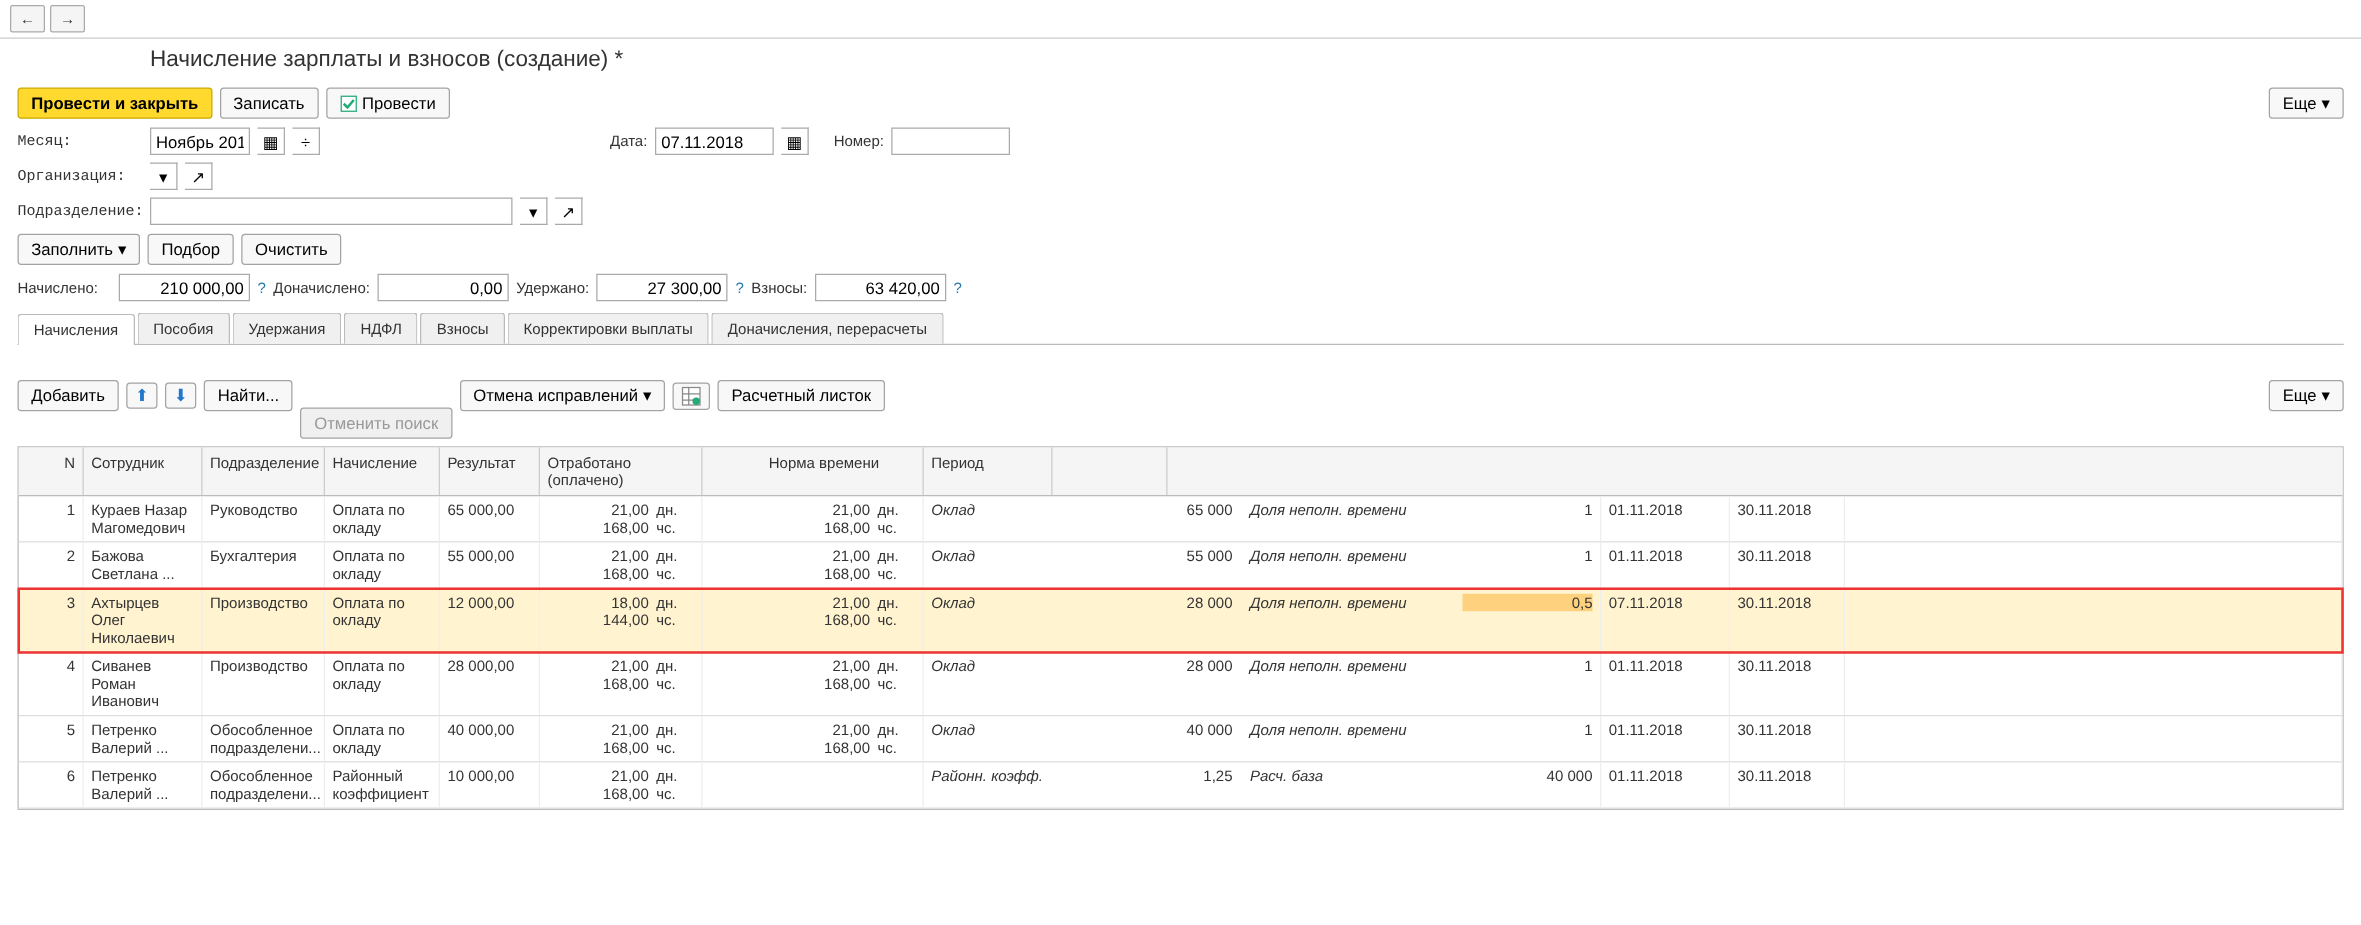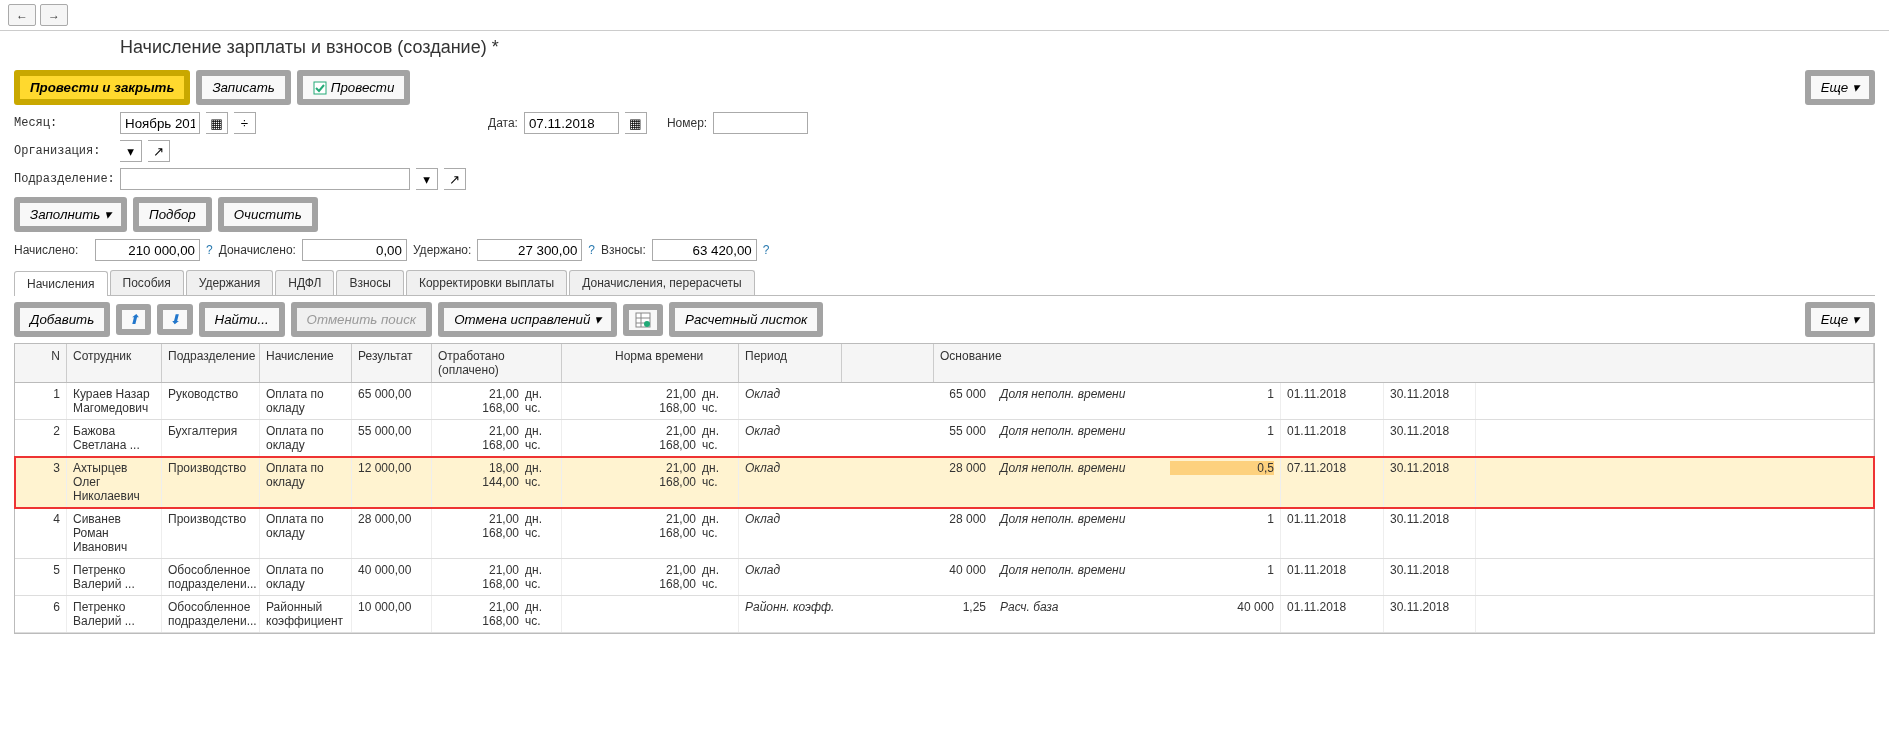--- a/index.html
+++ b/index.html
@@ -1,22 +1,22 @@
 <!DOCTYPE html>
 <html><head>
 <meta charset="utf-8">
 <style>
   * { box-sizing: border-box; margin: 0; padding: 0; }
   body { font-family: Arial, sans-serif; font-size: 12px; color: #333; background: #fff; }
   .toolbar-top { padding: 4px 8px; border-bottom: 1px solid #ccc; display:flex; align-items:center; gap:4px; }
   .nav-btn { border:1px solid #aaa; background:#f5f5f5; width:28px; height:22px; display:inline-flex; align-items:center; justify-content:center; cursor:pointer; border-radius:2px; }
   .title { font-size: 18px; padding: 6px 14px 8px 120px; }
-  .btn { border:6px solid #a3a3a3; background:#f8f8f8; padding:4px 10px; border-radius:3px; cursor:pointer; display:inline-flex; align-items:center; gap:4px;font-style:italic; }
+  .btn { border:1px solid #a3a3a3; background:#f8f8f8; padding:4px 10px; border-radius:3px; cursor:pointer; display:inline-flex; align-items:center; gap:4px; }
   .btn.primary { background:#ffd92e; border-color:#c9a800; font-weight:bold; }
-  .btn.disabled { color:#999; background:#f0f0f0; cursor:default; }
+  .btn.disabled { color:#999; background:#f0f0f0; cursor:default;margin-top:44px; }
   .btn.small { padding:2px 6px; }
   .row { display:flex; align-items:center; gap:6px; padding:3px 14px; }
   .label { width:100px;font-family:Liberation Mono, monospace; }
   .input { border:1px solid #aaa; padding:2px 4px; height:22px; background:#fff; }
   .input.date { width:95px; }
   .input.picker { width:22px; text-align:center; border-left:none; }
   .input.org { width:290px; }
   .input.num { text-align:right; width:105px; }
   .q { color:#2a7ab0; cursor:pointer; }
   .tabs { display:flex; border-bottom:1px solid #bbb; margin:6px 14px 0 14px; }
@@ -176,21 +176,20 @@
   <div class="grid-header">
     <div class="cell c-n">N</div>
     <div class="cell c-emp">Сотрудник</div>
     <div class="cell c-dep">Подразделение</div>
     <div class="cell c-acc">Начисление</div>
     <div class="cell c-res">Результат</div>
     <div class="cell c-work">Отработано (оплачено)</div>
     <div class="cell c-norm">Норма времени</div>
     <div class="cell c-per">Период</div>
     <div class="cell c-p1"></div>
-    <div class="cell c-bas">Основание</div>
   </div>
   <div class="grid-body" id="grid-body">
       <div class="grow">
         <div class="cell c-n">1</div>
         <div class="cell c-emp">Кураев Назар Магомедович</div>
         <div class="cell c-dep">Руководство</div>
         <div class="cell c-acc">Оплата по окладу</div>
         <div class="cell c-res">65 000,00</div>
         <div class="cell c-work tworow">
           <div class="lineunit">

